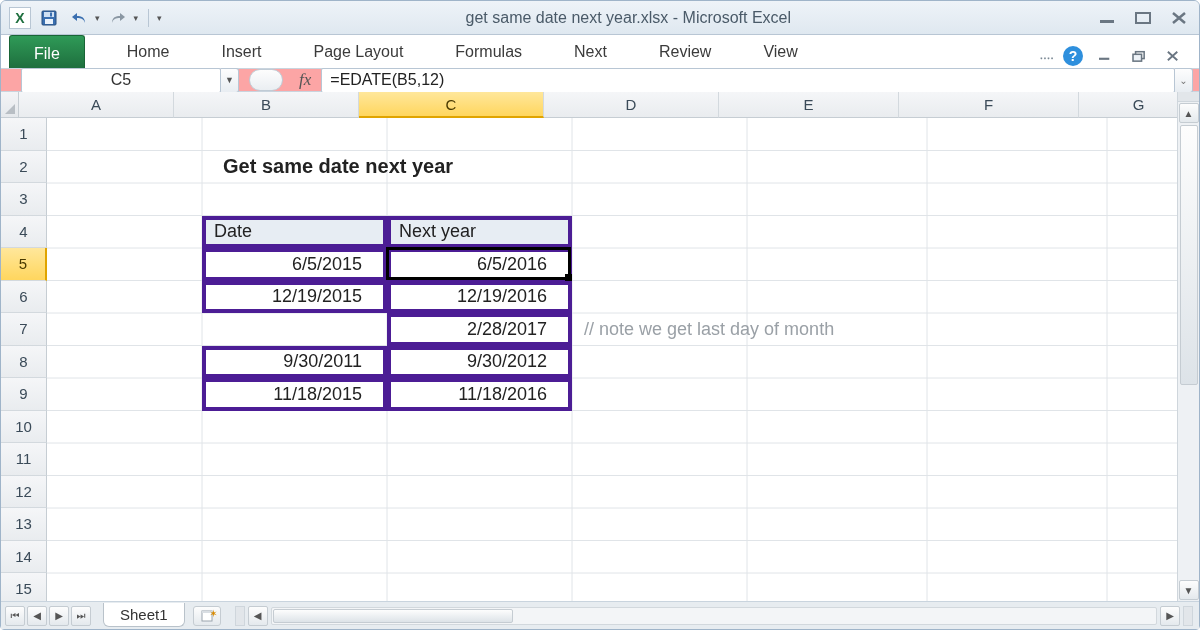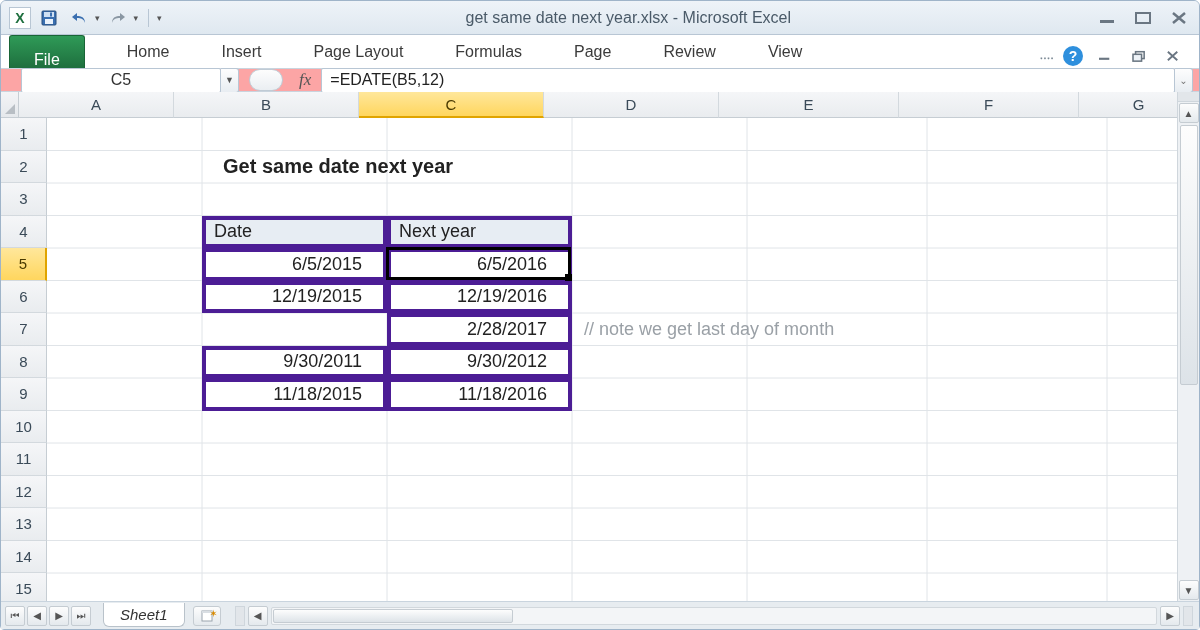--- a/index.html
+++ b/index.html
@@ -14,21 +14,21 @@
   .undo-icon svg, .redo-icon svg { width:16px; height:14px; }
   .qat-sep { width:1px; height:18px; background:#b8c6d4; margin:0 4px; }
   .qat-dd { font-size:9px; color:#555; margin-left:-2px; }
   .title { flex:1; text-align:center; color:#4a5a68; font-size:16px; }
   .win-controls { display:flex; gap:12px; align-items:center; }
   .win-btn { width:24px; height:18px; display:flex; align-items:center; justify-content:center; color:#5a6a78; }
   .win-btn svg { width:18px; height:14px; }
   
   .ribbon-tabs { height:34px; background:#fff; border-bottom:1px solid #c9d4de; display:flex; align-items:flex-end; padding:0 8px; gap: 0px;}
   .ribbon-tab { padding:0 26px; height:32px; line-height:32px; color:#3b3b3b; font-size:16px; cursor:default; }
-  .ribbon-tab.file { background:#1e6f3e; background: linear-gradient(#2f9a57,#1e6f3e); color:#fff; border-radius:3px 3px 0 0; margin-right:16px; padding:8px 24px; border:1px solid #196536; border-bottom:none; height:33px; line-height:31px;}
+  .ribbon-tab.file { background:#1e6f3e; background: linear-gradient(#2f9a57,#1e6f3e); color:#fff; border-radius:3px 3px 0 0; margin-right:16px; padding:2px 24px; border:1px solid #196536; border-bottom:none; height:33px; line-height:31px;}
   .ribbon-right { margin-left:auto; display:flex; align-items:center; gap:10px; padding-right:6px; color:#5a6a78; }
   .help-icon { width:20px; height:20px; border-radius:50%; background:#2e8fdd; color:#fff; display:flex; align-items:center; justify-content:center; font-size:14px; font-weight:bold; }
   .ribbon-right svg { width:16px; height:12px; }
   
   .formula-row { height:23px; background:#fca5a5; border-bottom:1px solid #c9d4de; display:flex; align-items:stretch; padding:4px 6px 4px 20px; gap:0;justify-content:flex-end; }
   .namebox-wrap { display:flex; align-items:center; }
   .namebox { width:200px; height:25px; border:1px solid #b8c6d4; background:#fff; display:flex; align-items:center; justify-content:center; font-size:16px; color:#333; border-radius:2px;}
   .namebox-dd { width:18px; height:25px; border:1px solid #b8c6d4; border-left:none; background:linear-gradient(#fdfdfd,#e8edf2); display:flex; align-items:center; justify-content:center; font-size:9px; color:#555; border-radius:0 3px 3px 0;}
   .fx-area { flex:1; display:flex; align-items:center; margin-left:10px; }
   .fx-oval { width:34px; height:22px; border:1px solid #c0cbd5; border-radius:11px; background:linear-gradient(#fdfdfd,#eaeef2); }
@@ -59,21 +59,21 @@
   .active-handle { position:absolute; width:7px; height:7px; background:#000; right:-4px; bottom:-4px; }
   
   .vscroll { position:absolute; right:0; top:0; bottom:0; width:22px; background:#eef1f4; border-left:1px solid #cfd6dc; display:flex; flex-direction:column; align-items:center; }
   .vscroll .splitter { height:10px; width:100%; background:#e2e6ea; border-bottom:1px solid #cfd6dc;}
   .vscroll .arrow, .hscroll .arrow { width:20px; height:20px; background:linear-gradient(#fdfdfd,#e4e9ed); border:1px solid #c5ccd2; border-radius:2px; display:flex; align-items:center; justify-content:center; font-size:10px; color:#555; margin:1px;}
   .vscroll .thumb { width:18px; background:linear-gradient(#fdfdfd,#dde3e8); border:1px solid #c5ccd2; border-radius:2px; margin:1px;}
   
   .sheetbar { height:28px; background:#e7ecf0; border-top:1px solid #c9d4de; display:flex; align-items:center; position:relative;}
   .nav-btns { display:flex; margin-left:4px; }
   .nav-btn { width:20px; height:20px; background:linear-gradient(#fdfdfd,#e4e9ed); border:1px solid #c5ccd2; display:flex; align-items:center; justify-content:center; font-size:10px; color:#555; margin-right:2px; border-radius:2px;}
-  .sheet-tab { height:24px; padding:0 16px; background:#fff; border:1px solid #b9c2ca; border-top:none; border-radius:0 0 6px 6px; margin-left:10px; display:flex; align-items:center; font-size:15px; color:#333; position:relative; top:-1px;font-style:italic;}
+  .sheet-tab { height:24px; padding:0 16px; background:#fff; border:1px solid #b9c2ca; border-top:none; border-radius:0 0 6px 6px; margin-left:10px; display:flex; align-items:center; font-size:15px; color:#333; position:relative; top:-1px;}
   .new-sheet { width:28px; height:20px; margin-left:8px; display:flex; align-items:center; justify-content:center; background:linear-gradient(#fdfdfd,#e4e9ed); border:1px solid #c5ccd2; border-radius:3px; position:relative;}
   .new-sheet::after { content:"✶"; font-size:10px; color:#d88a00; position:absolute; right:2px; top:1px; }
   .hscroll { flex:1; display:flex; align-items:center; margin:0 6px 0 14px; gap:2px;}
   .hscroll .track { flex:1; height:18px; background:#f3f5f7; border:1px solid #d2d8dd; border-radius:2px; position:relative;}
   .hscroll .thumb { position:absolute; left:1px; top:1px; bottom:1px; width:240px; background:linear-gradient(#fdfdfd,#dde3e8); border:1px solid #c5ccd2; border-radius:2px;}
   .hsplit { width:10px; height:20px; background:#e2e6ea; border:1px solid #cfd6dc;}
 </style>
 </head>
 <body>
 
@@ -124,21 +124,21 @@
         </div>
     </div>
   </div>
 
   <div class="ribbon-tabs">
     <div class="ribbon-tab file">File</div>
     <div class="ribbon-tab">Home</div>
     <div class="ribbon-tab">Insert</div>
     <div class="ribbon-tab">Page Layout</div>
     <div class="ribbon-tab">Formulas</div>
-    <div class="ribbon-tab">Page</div>
+    <div class="ribbon-tab">Next</div>
     <div class="ribbon-tab">Review</div>
     <div class="ribbon-tab">View</div>
     <div class="ribbon-right">
       <span style="color:#7a8894;font-size:14px;">᠁</span>
       <div class="help-icon">?</div>
       <div class="win-btn">
           <svg viewBox="0 0 18 14">
             <rect x="2" y="9" width="12" height="2.5" fill="#6a7682"></rect>
           </svg>
         </div>

